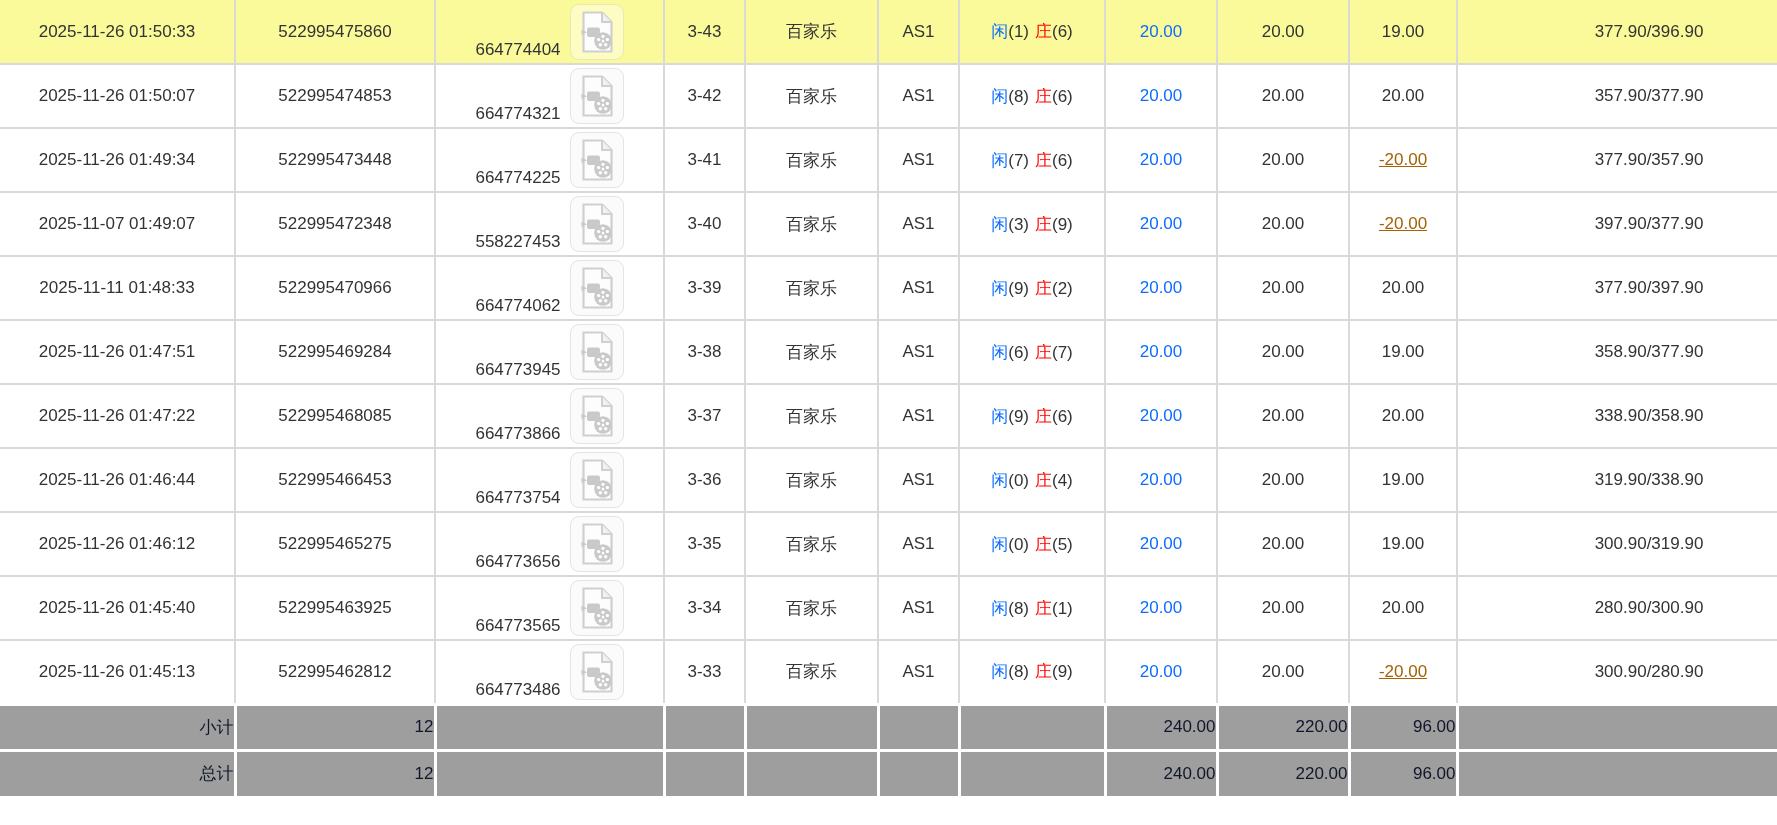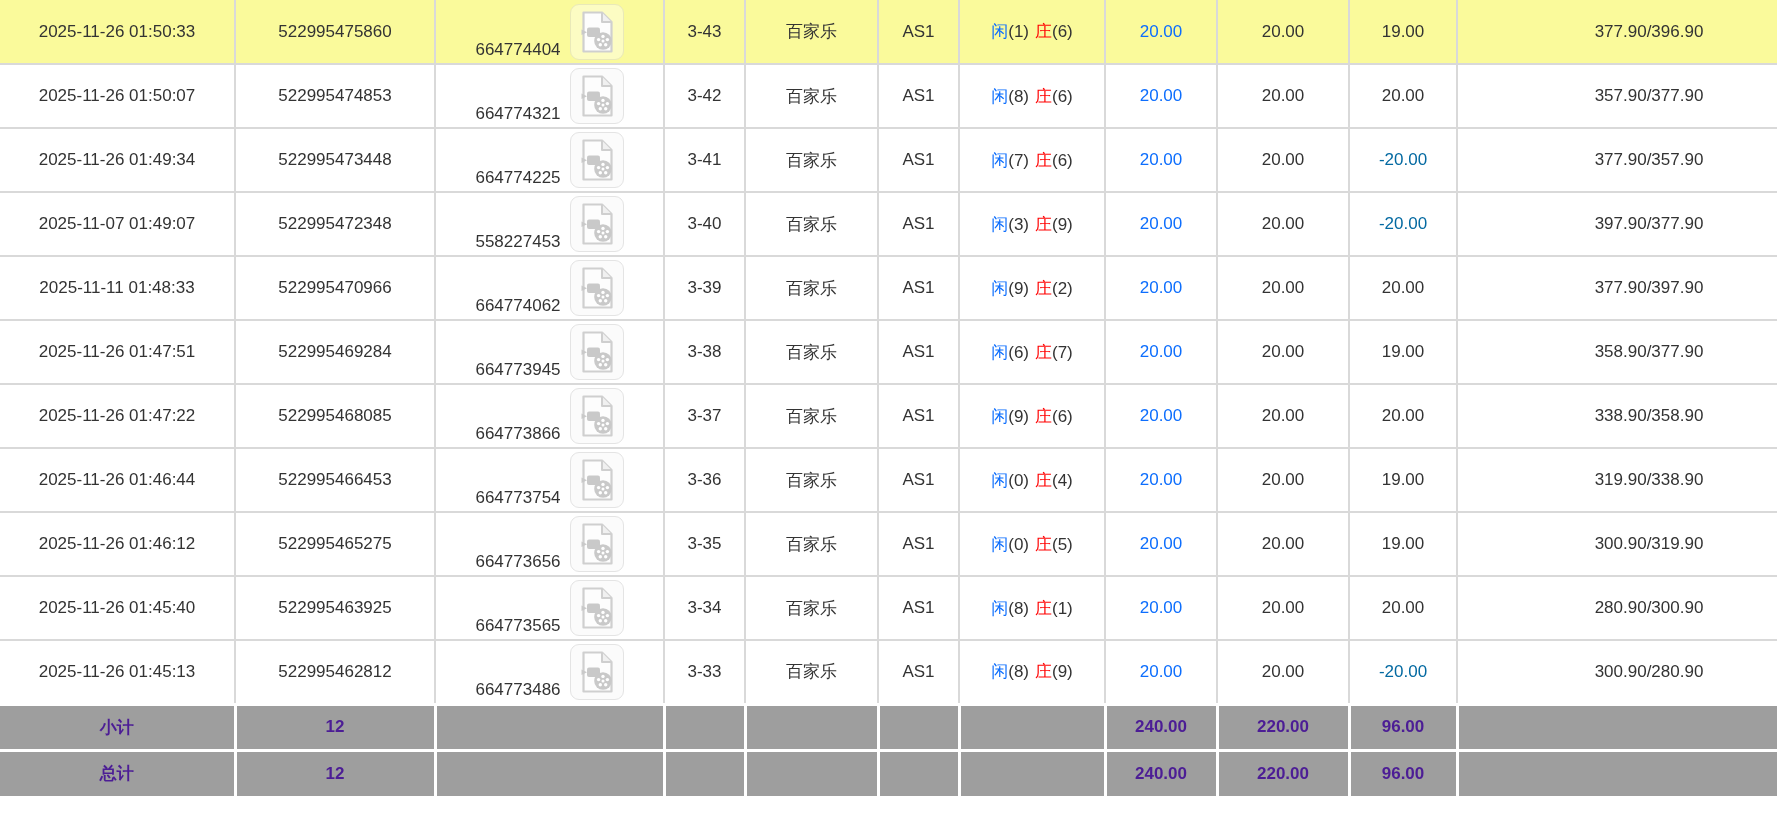--- a/index.html
+++ b/index.html
@@ -22,25 +22,25 @@
   .video-btn{
     width:54px;height:56px;border:1px solid #e4e4e4;background:#fbfbfb;
     border-radius:9px;display:inline-flex;align-items:center;justify-content:center;
     cursor:pointer;padding:0;flex:none;
   }
   tr.hl .video-btn{background:rgba(255,255,255,0.40);border-color:#e9e9b8;}
   .blue-amt{color:#0d6efd;}
   .player-lbl{color:#0d6efd;}
   .banker-lbl{color:#ff0000;margin-left:6px;}
   .pts{color:#333;}
-  .neg{color:#0369a1;}
+  .neg{color:#a16207;text-decoration:underline;}
   tr.foot{height:46px;}
   tr.foot td{
-    background:#9e9e9e;color:#4c1d95;font-weight:bold;
-    border-right:3px solid #fff;border-top:3px solid #fff;border-bottom:none;
+    background:#9e9e9e;color:#0f172a;font-weight:normal;
+    border-right:3px solid #fff;border-top:3px solid #fff;border-bottom:none;text-align:right;
   }
   tr.foot td:last-child{border-right:none;}
 </style>
 </head>
 <body>
 
 <div class="viewport">
   <table class="records">
     <colgroup>
       <col style="width:235px">

